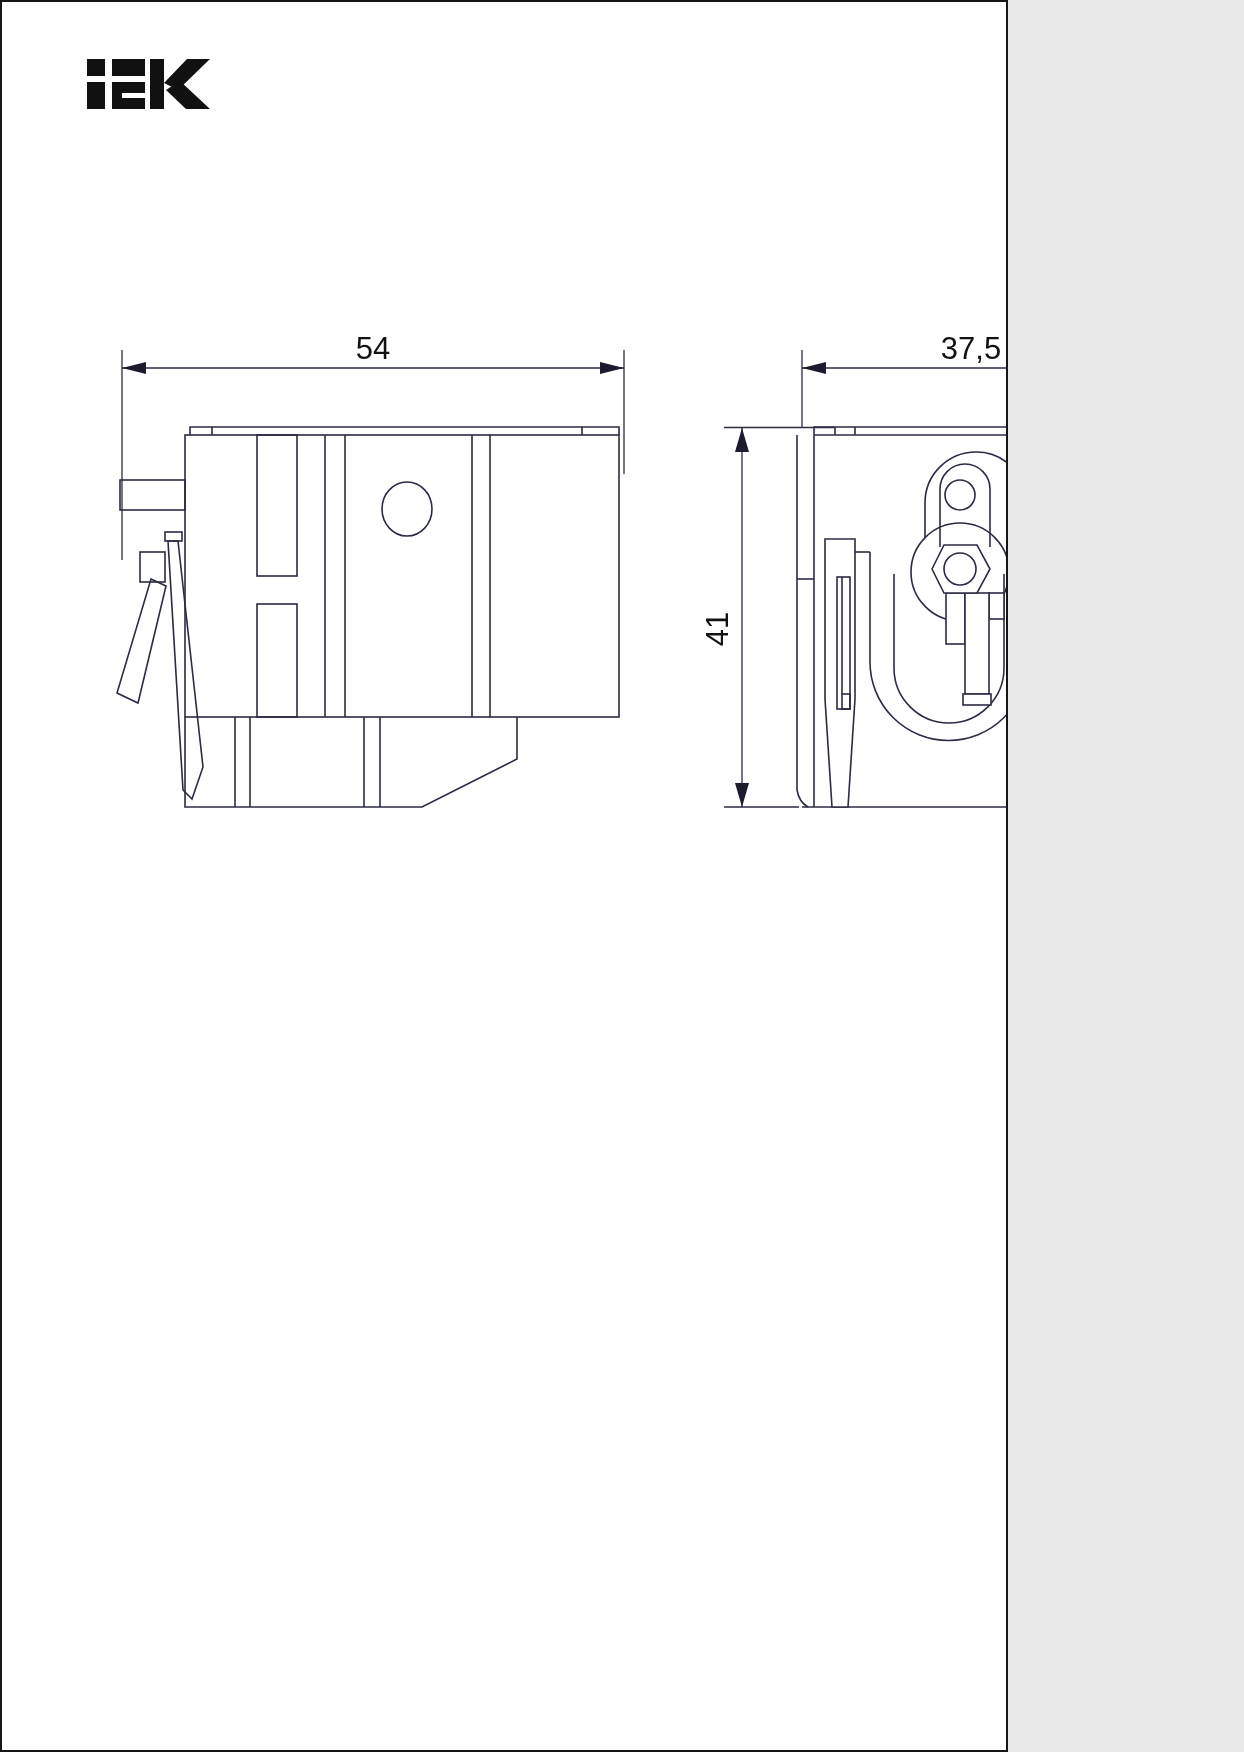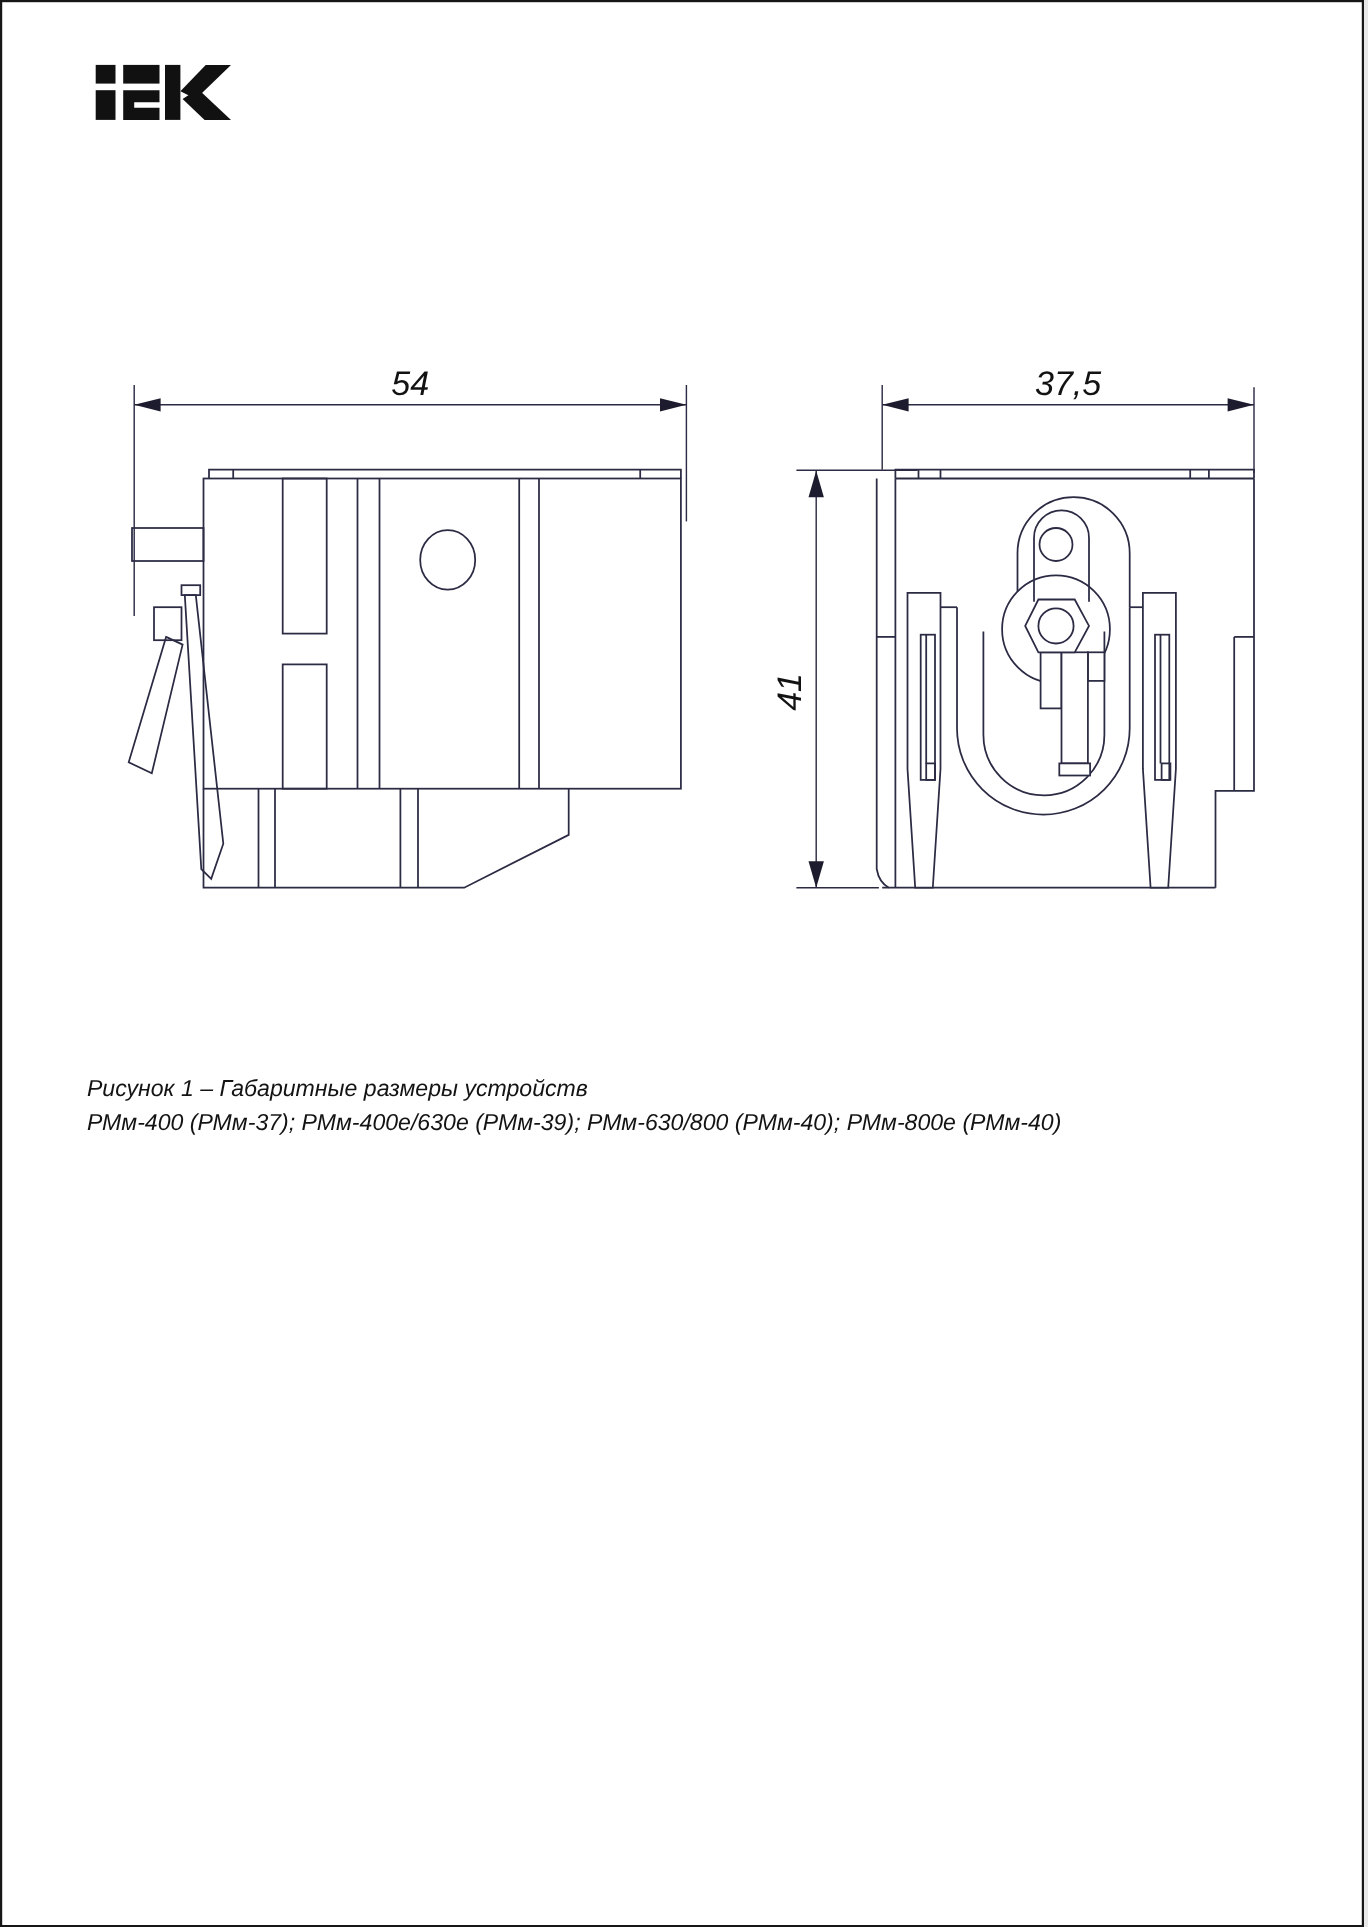--- a/index.html
+++ b/index.html
@@ -3,27 +3,26 @@
 <meta charset="utf-8">
 <style>
   html, body {
     margin: 0;
     padding: 0;
     background: #e8e8e8;
     font-family: "Liberation Sans", sans-serif;
   }
   .page {
     position: relative;
-    width: 1240px;
+    width: 1008px;
     height: 1752px;
     background: #ffffff;
     border: 2px solid #161616;
     box-sizing: border-box;
     overflow: hidden;
-    font-style: italic;
   }
   .logo {
     position: absolute;
     left: 84px;
     top: 56px;
     width: 126px;
     height: 53px;
   }
   .drawing-layer {
     position: absolute;
@@ -199,18 +198,14 @@
 
       <g>
         <polygon class="outline-white" points="1037,537 1067,537 1067,697 1060,805 1044,805 1037,697"></polygon>
         <rect class="outline" x="1048" y="575" width="13" height="132"></rect>
         <line class="outline" x1="1053" y1="575" x2="1053" y2="692"></line>
         <rect class="outline" x="1054" y="692" width="8" height="15"></rect>
       </g>
     </g>
   </svg>
 
-  <div class="caption">
-    <div>Рисунок 1 – Габаритные размеры устройств</div>
-    <div>РМм-400 (РМм-37); РМм-400е/630е (РМм-39); РМм-630/800 (РМм-40); РМм-800е (РМм-40)</div>
-  </div>
 
 </div>
 
 </body></html>

